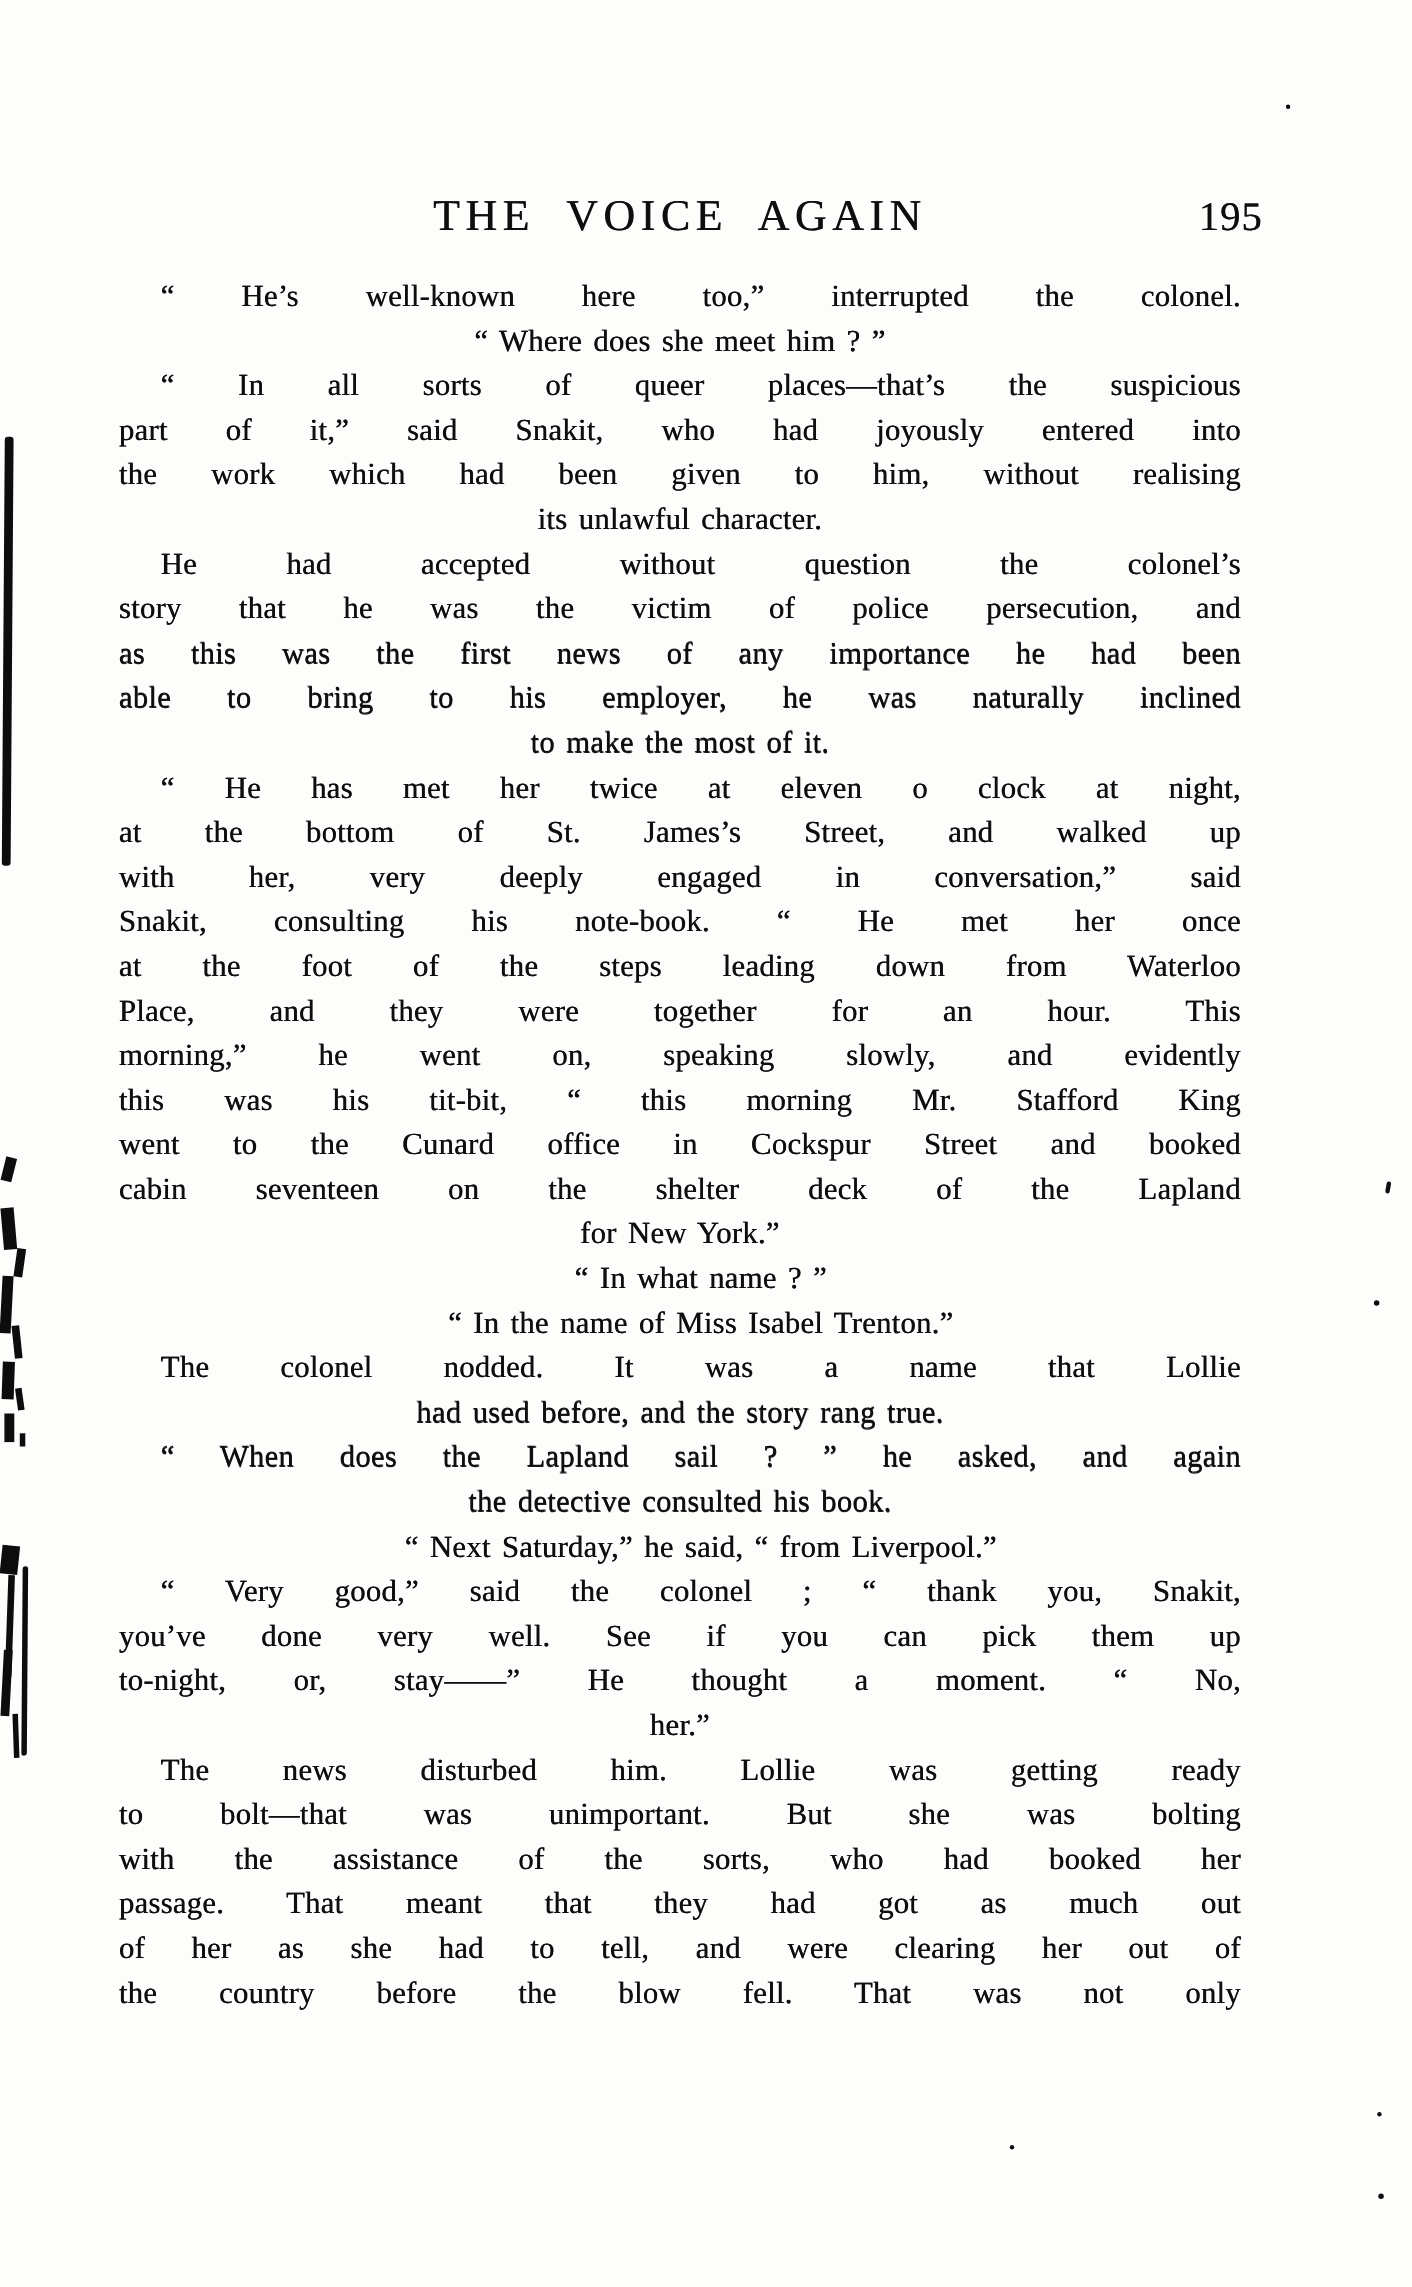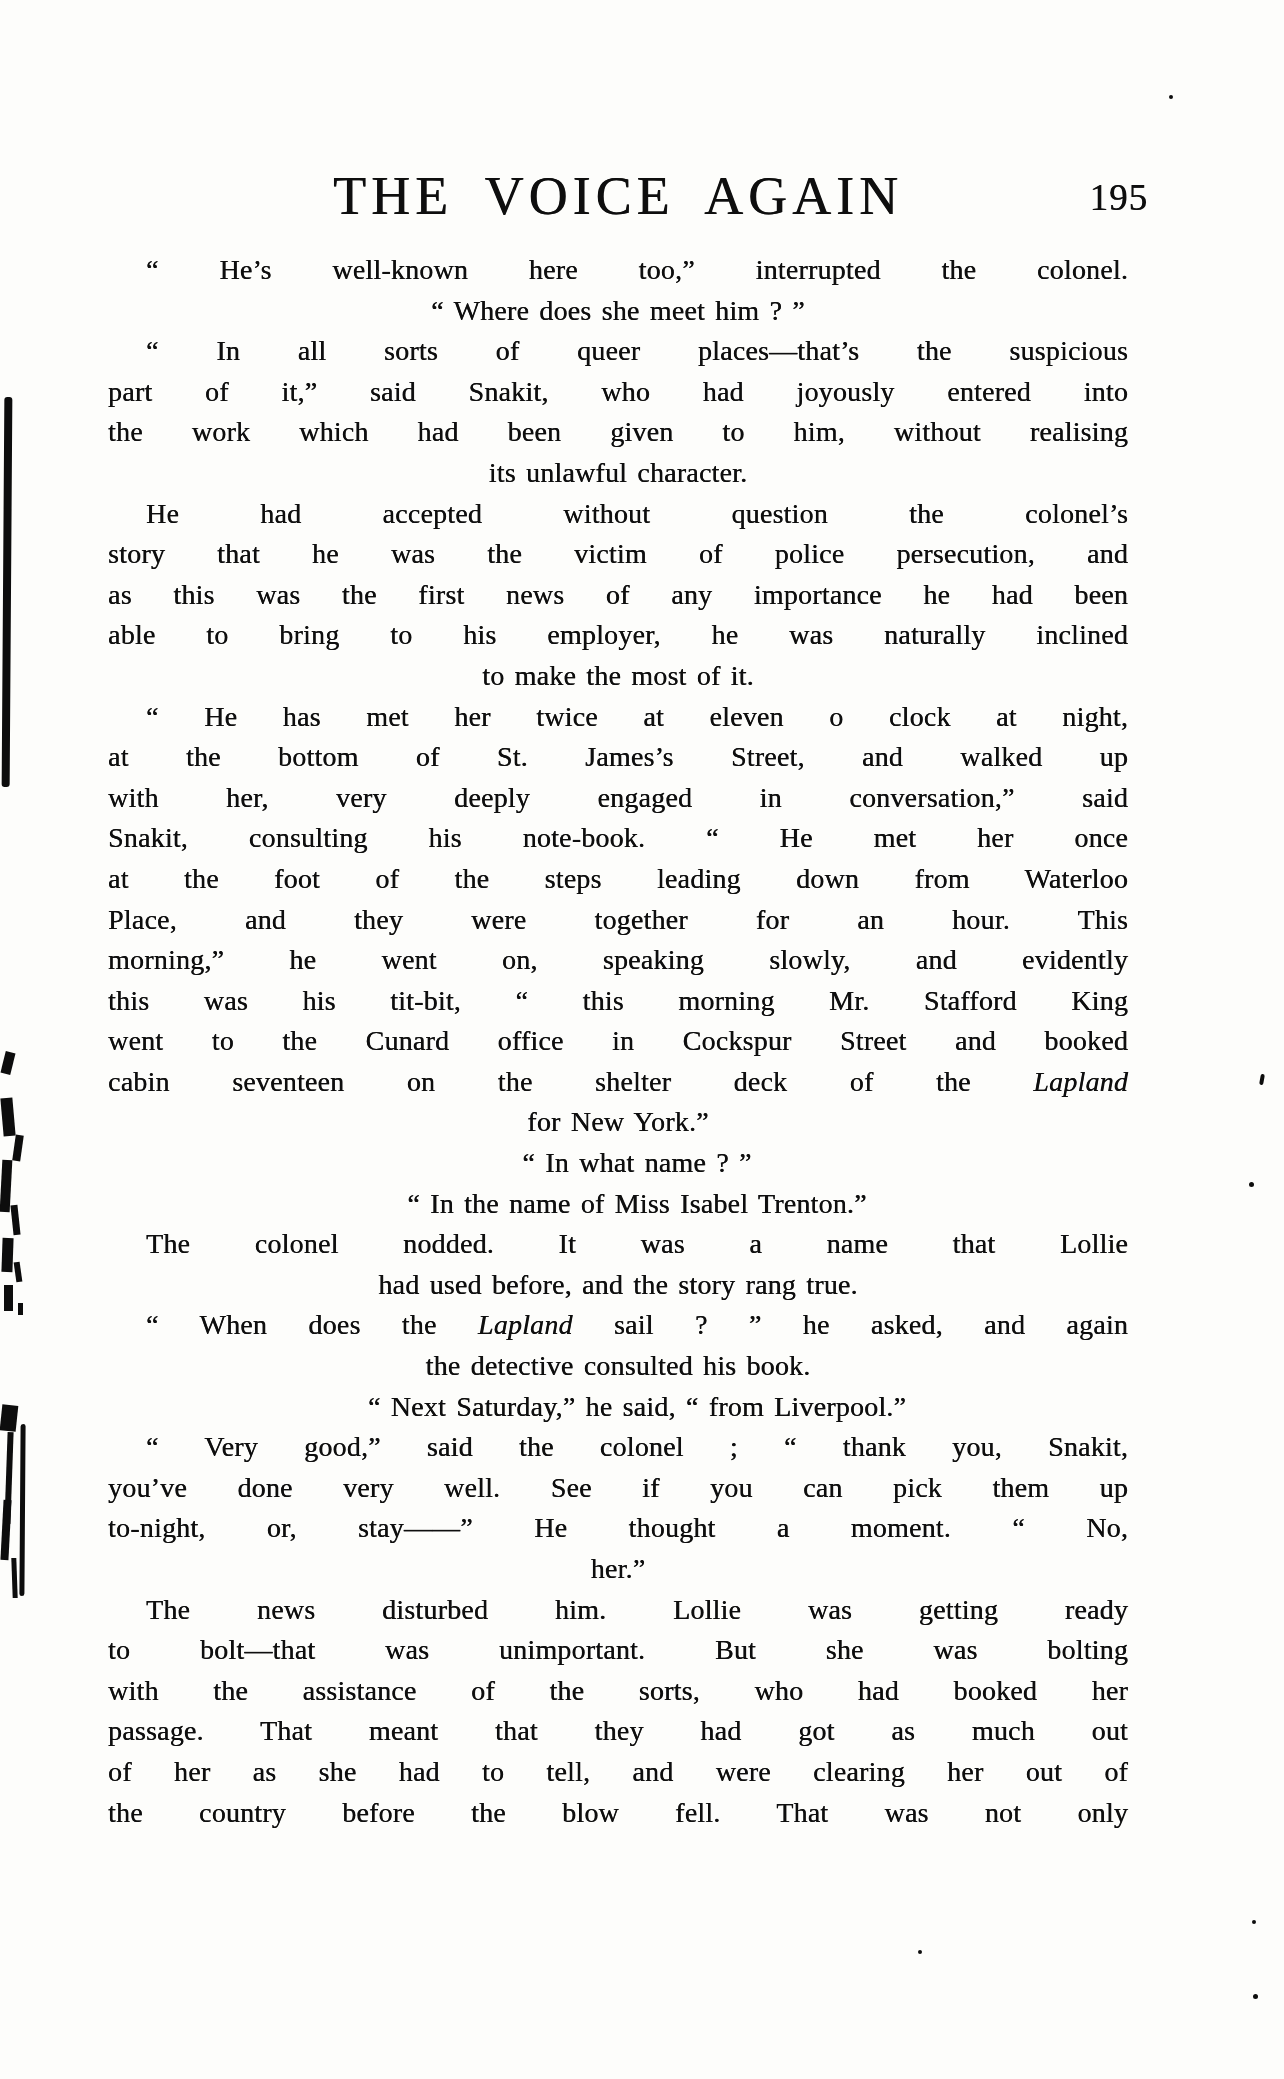--- a/index.html
+++ b/index.html
@@ -12,21 +12,21 @@
     overflow: hidden;
   }
   .page { position: absolute; inset: 0; }
 
   
   .running-head {
     position: absolute; left: 108px; top: 174px; width: 1020px; height: 48px;
   }
   .head-title {
     position: absolute; left: 0; right: 0; text-align: center;
-    font-size: 54px; line-height: 44px;
+    font-size: 40px; line-height: 44px;
     letter-spacing: 5px; word-spacing: 14px;
     text-shadow: 0.4px 0.3px 0 #1c1c1c;
   }
   .head-folio {
     position: absolute; right: -20px; top: 2px;
     font-size: 37px; line-height: 44px; letter-spacing: 1px;
     text-shadow: 0.4px 0.3px 0 #1c1c1c;
     margin-left: 16px;
   }
 
@@ -34,21 +34,21 @@
   .page-body {
     position: absolute; left: 108px; top: 250px; width: 1020px;
     font-size: 28px; line-height: 40.6px;
     letter-spacing: 0.2px; word-spacing: 3px;
     text-shadow: 0.35px 0.25px 0 #1c1c1c;
   }
   .para { margin: 0; }
   .line { text-align: center; white-space: normal; }
   .line.ind { padding-left: 38px; }
   .line.just { text-align: justify; text-align-last: justify; }
-  .it { font-style: italic; }
+  .it { }
 
   
   .mark { position: absolute; background: #0d0d0d; }
 
   .bar1   { left: 3px;  top: 397px;  width: 8px;  height: 390px; transform: rotate(0.4deg); border-radius: 3px; }
   .blob0  { left: 3px;  top: 1052px; width: 10px; height: 22px; transform: rotate(14deg); }
   .blob1  { left: 2px;  top: 1098px; width: 12px; height: 38px; transform: rotate(-5deg); }
   .blob2  { left: 14px; top: 1135px; width: 8px;  height: 26px; transform: rotate(8deg); }
   .blob3  { left: 1px;  top: 1160px; width: 10px; height: 52px; transform: rotate(3deg); }
   .blob4  { left: 12px; top: 1205px; width: 7px;  height: 30px; transform: rotate(-6deg); }

